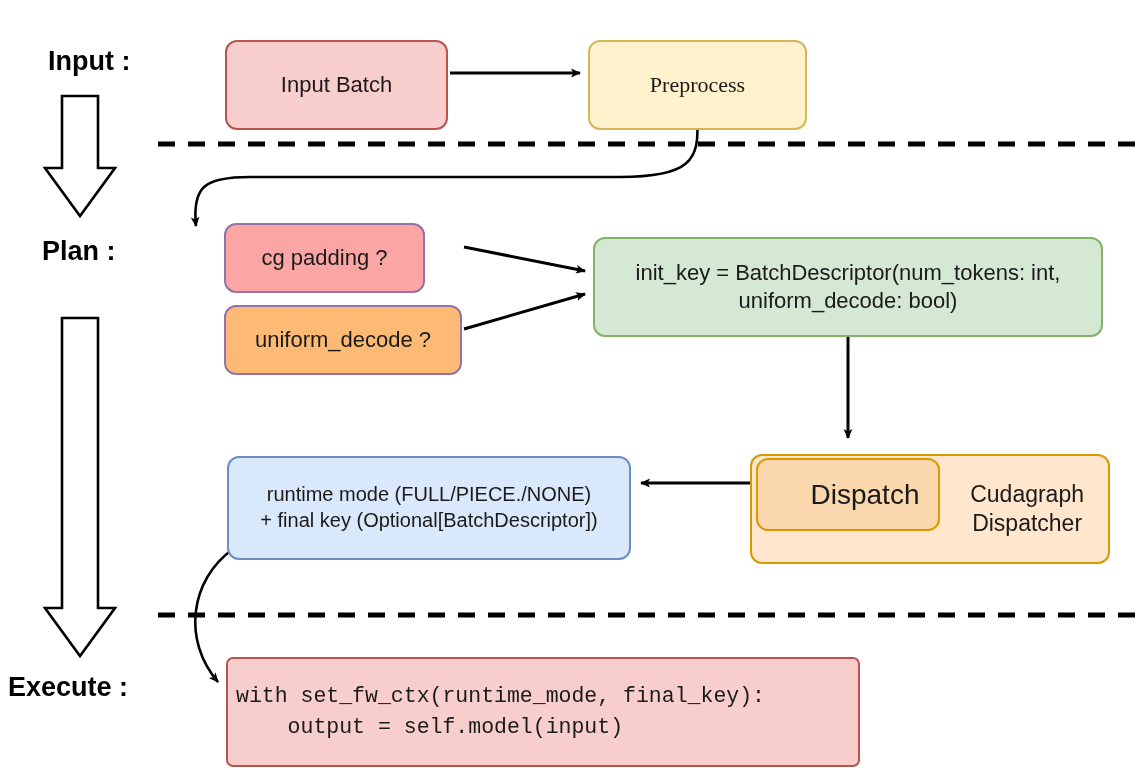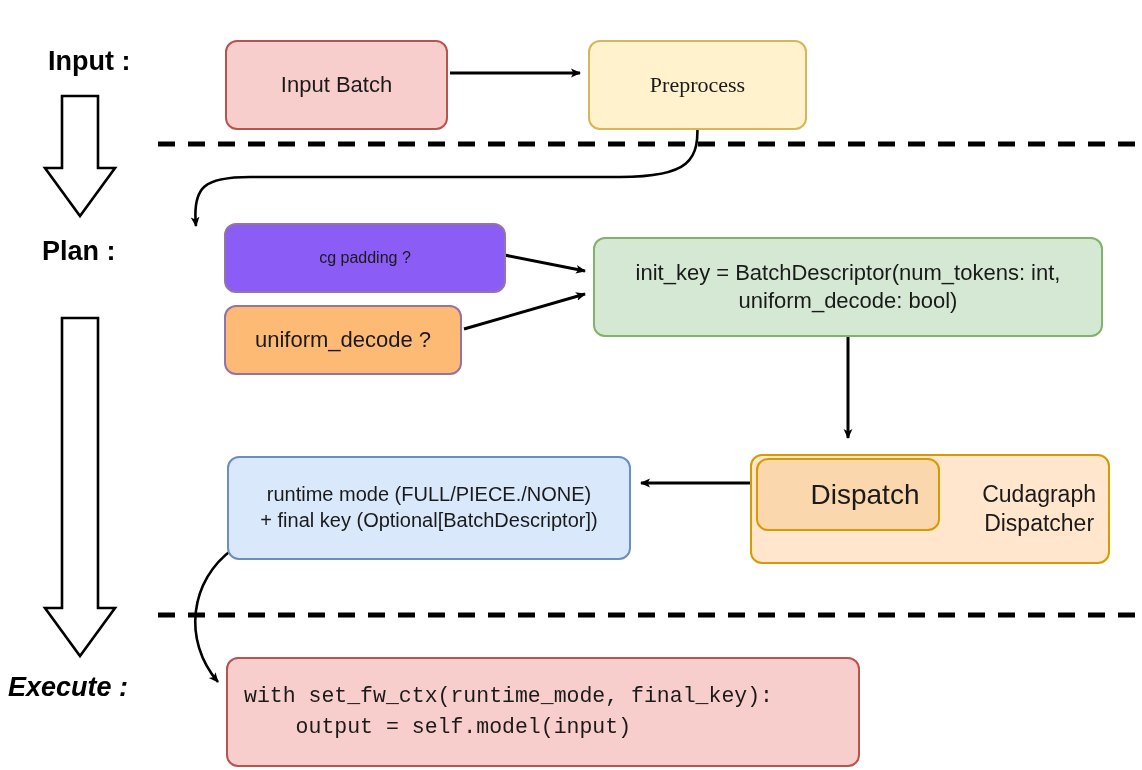--- a/index.html
+++ b/index.html
@@ -5,21 +5,21 @@
   html,body{margin:0;padding:0;background:#ffffff;}
   #stage{position:relative;width:1142px;height:770px;background:#ffffff;
          font-family:"Liberation Sans",sans-serif;overflow:hidden;}
   svg.layer{position:absolute;left:0;top:0;width:1142px;height:770px;}
   .node{position:absolute;box-sizing:border-box;display:flex;align-items:center;
         justify-content:center;text-align:center;border-radius:12px;border-width:2px;
         border-style:solid;color:#1a1a1a;line-height:1.28;margin-top:12px;}
   .stage-label{position:absolute;font-weight:bold;font-size:27px;color:#000;
                white-space:nowrap;}
   .code{font-family:"Liberation Mono",monospace;white-space:pre;text-align:left;
-        justify-content:flex-start;font-size:21.5px;line-height:1.45;padding-left:16px;}
+        justify-content:flex-start;font-size:21.5px;line-height:1.45;padding-left:8px;border-radius:7px;}
 </style>
 </head>
 <body>
 
 <div id="stage">
 
   <svg class="layer" viewBox="0 0 1142 770">
     <defs>
       <marker id="ah" markerWidth="11" markerHeight="11" refX="9" refY="5" orient="auto" markerUnits="userSpaceOnUse">
         <path d="M0,0.6 L10,5 L0,9.4 L2.4,5 Z" fill="#000"></path>
@@ -42,37 +42,37 @@
 
     <path d="M848,327 L848,438" fill="none" stroke="#000" stroke-width="3" marker-end="url(#ah)"></path>
 
     <path d="M754,483 L641,483" fill="none" stroke="#000" stroke-width="3" marker-end="url(#ah)"></path>
 
     <path d="M233,549 C190,580 182,640 218,682" fill="none" stroke="#000" stroke-width="2.6" marker-end="url(#ah)"></path>
   </svg>
 
   <div class="stage-label" style="left:28px;top:46px;margin-left:20px;">Input :</div>
   <div class="stage-label" style="left:42px;top:236px;">Plan :</div>
-  <div class="stage-label" style="left:8px;top:672px;font-style:italic;">Execute :</div>
+  <div class="stage-label" style="left:8px;top:672px;">Execute :</div>
 
   <div class="node" style="left:225px;top:28px;width:223px;height:90px;background:#f8cecc;border-color:#b85450;font-size:22px;">Input Batch</div>
 
   <div class="node" style="left:588px;top:28px;width:219px;height:90px;background:#fff2cc;border-color:#d6b656;font-size:22px;font-family:Liberation Serif, serif;">Preprocess</div>
 
-  <div class="node" style="left:224px;top:211px;width:282px;height:70px;background:#8b5cf6;border-color:#9673a6;font-size:16px;">cg padding ?</div>
+  <div class="node" style="left:224px;top:211px;width:201px;height:70px;background:#fca5a5;border-color:#9673a6;font-size:22px;">cg padding ?</div>
 
   <div class="node" style="left:224px;top:293px;width:238px;height:70px;background:#fdba74;border-color:#9673a6;font-size:22px;">uniform_decode ?</div>
 
   <div class="node" style="left:593px;top:225px;width:510px;height:100px;background:#d5e8d4;border-color:#82b366;font-size:22px;white-space:pre-line;">init_key = BatchDescriptor(num_tokens: int,
 uniform_decode: bool)</div>
 
   <div class="node" style="left:227px;top:444px;width:404px;height:104px;background:#dae8fc;border-color:#6c8ebf;font-size:20px;white-space:pre-line;">runtime mode (FULL/PIECE./NONE)
 + final key (Optional[BatchDescriptor])</div>
 
-  <div class="node" style="left:750px;top:442px;width:360px;height:110px;background:#ffe6cc;border-color:#d79b00;font-size:23px;white-space:pre-line;justify-content:flex-end;padding-right:12px;">Cudagraph
+  <div class="node" style="left:750px;top:442px;width:360px;height:110px;background:#ffe6cc;border-color:#d79b00;font-size:23px;white-space:pre-line;justify-content:flex-end;padding-right:24px;">Cudagraph
 Dispatcher</div>
 
   <div class="node" style="left:756px;top:446px;width:184px;height:73px;background:#fad7ac;border-color:#d79b00;font-size:28px;padding-left:34px;">Dispatch</div>
 
   <div class="node code" style="left:226px;top:645px;width:634px;height:110px;background:#f8cecc;border-color:#b85450;">with set_fw_ctx(runtime_mode, final_key):
     output = self.model(input)</div>
 
 </div>
 
 </body></html>

